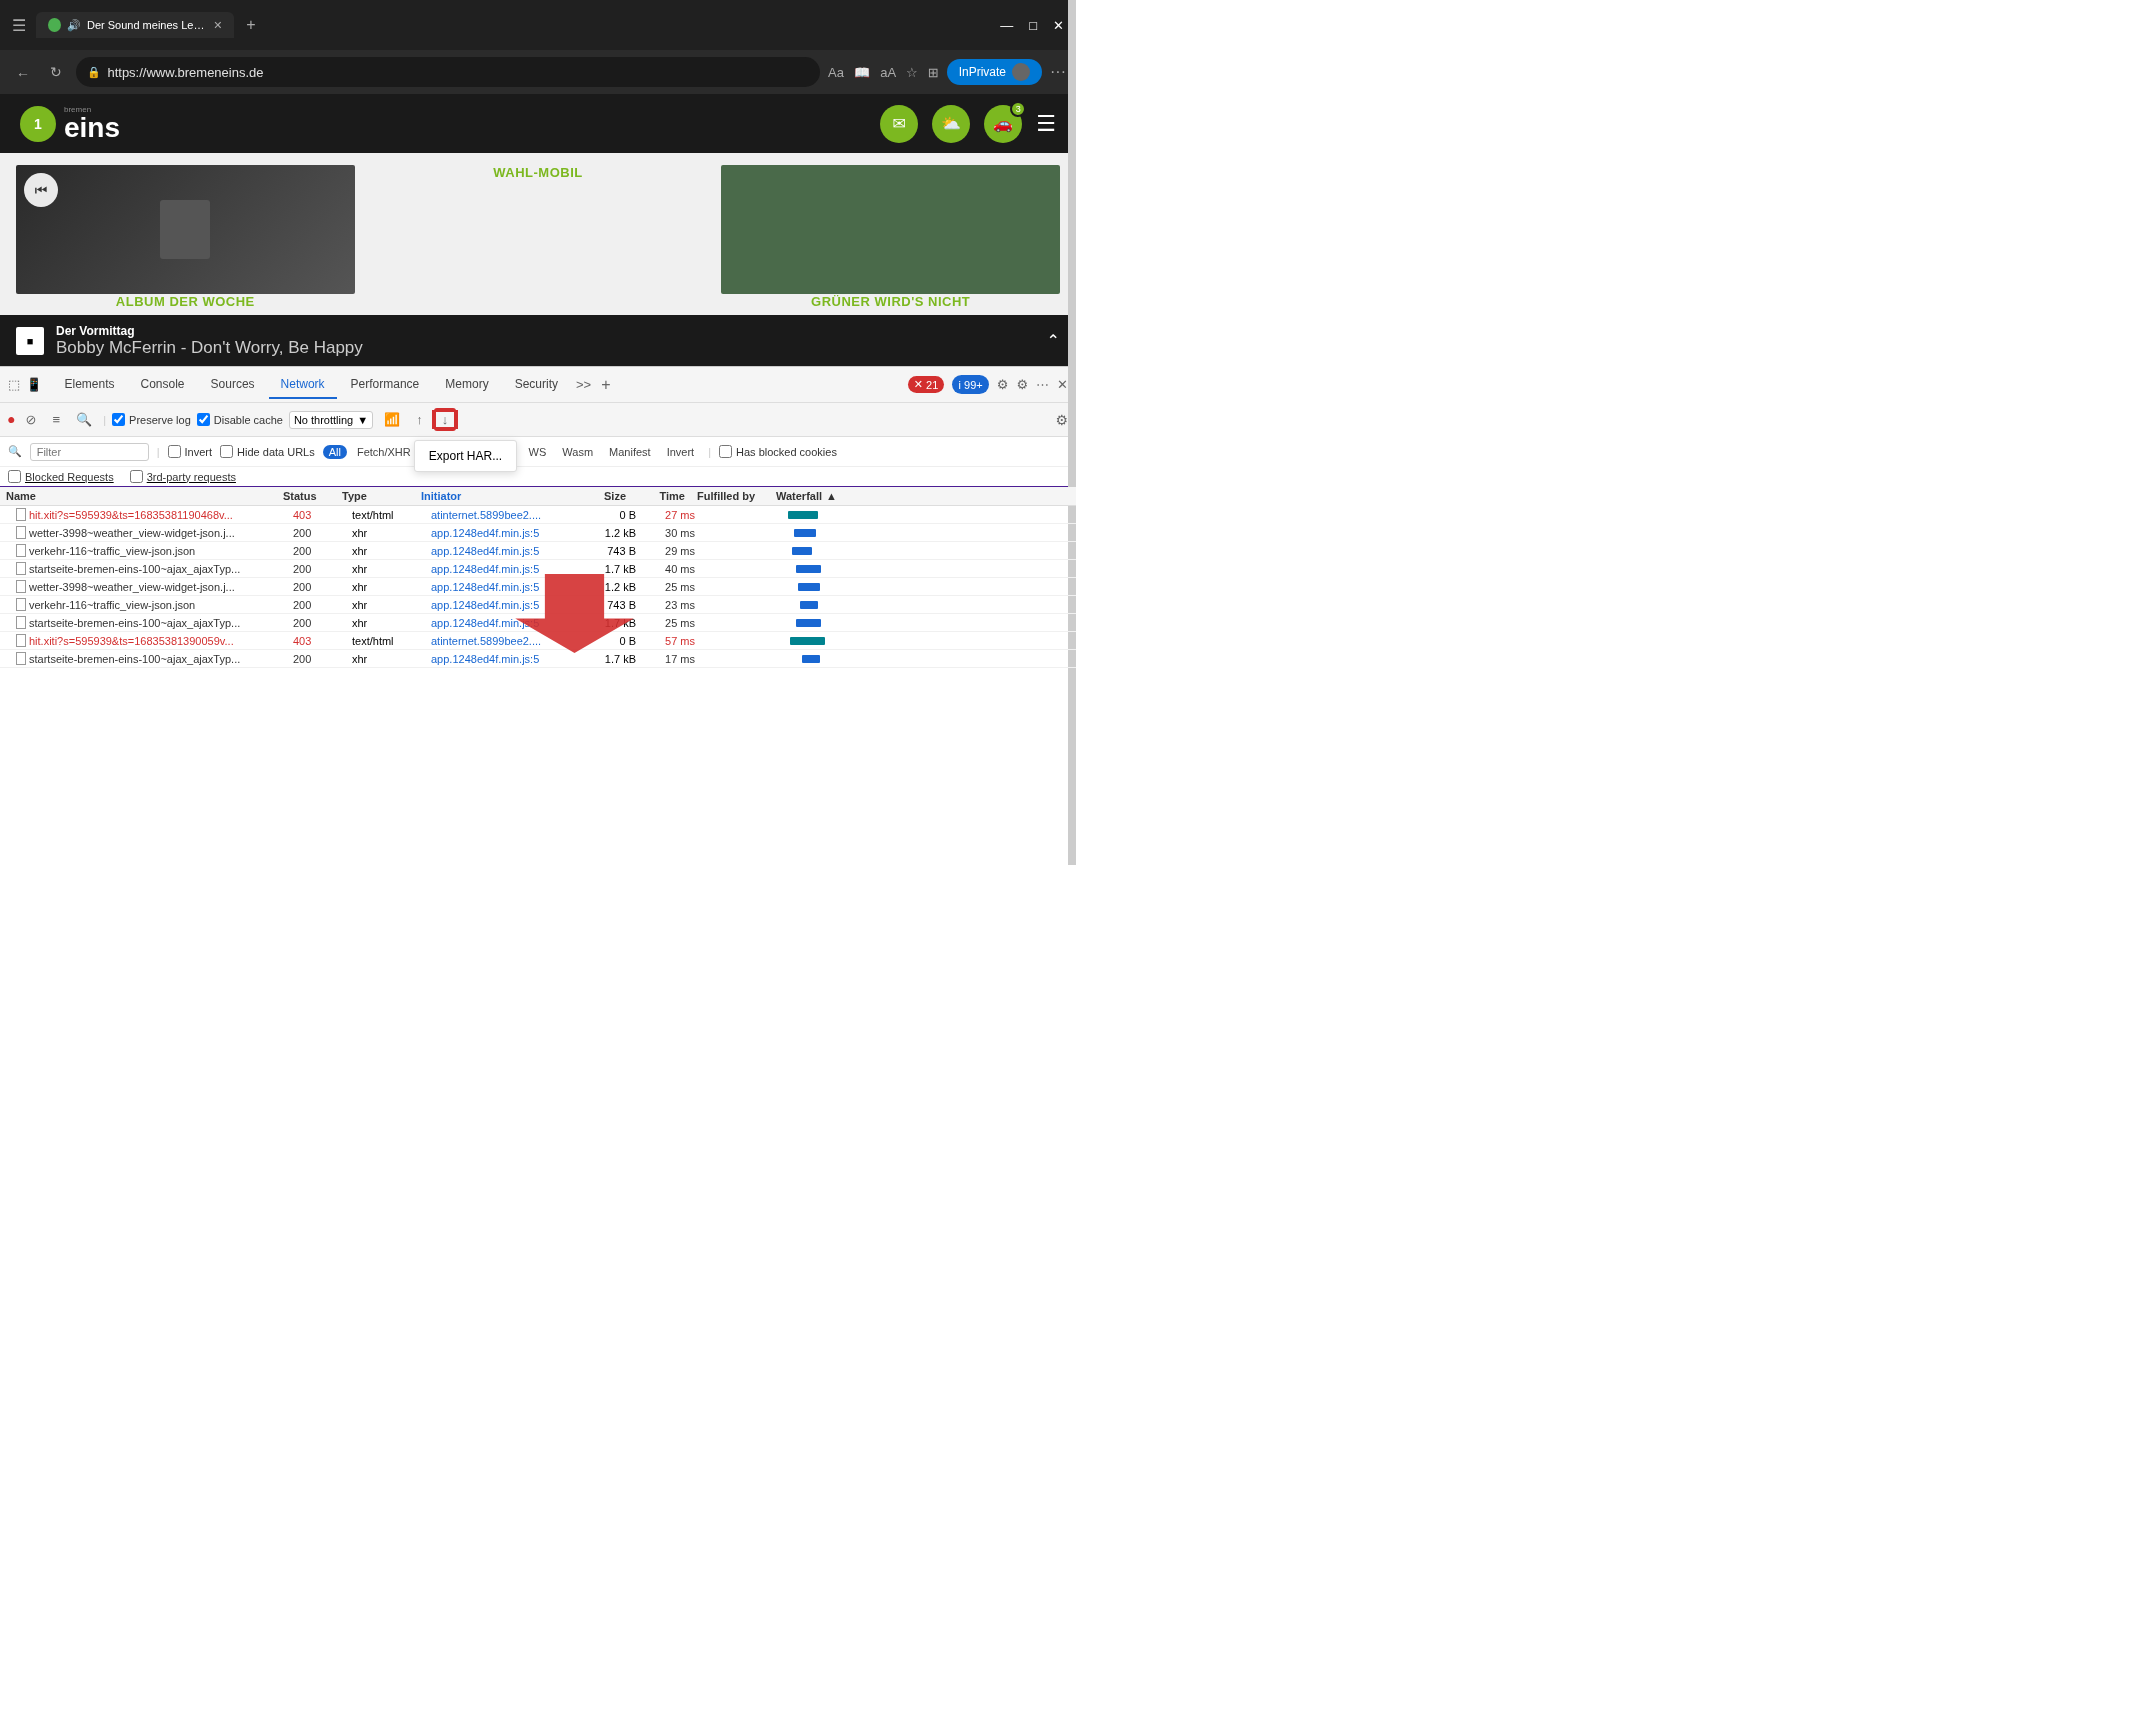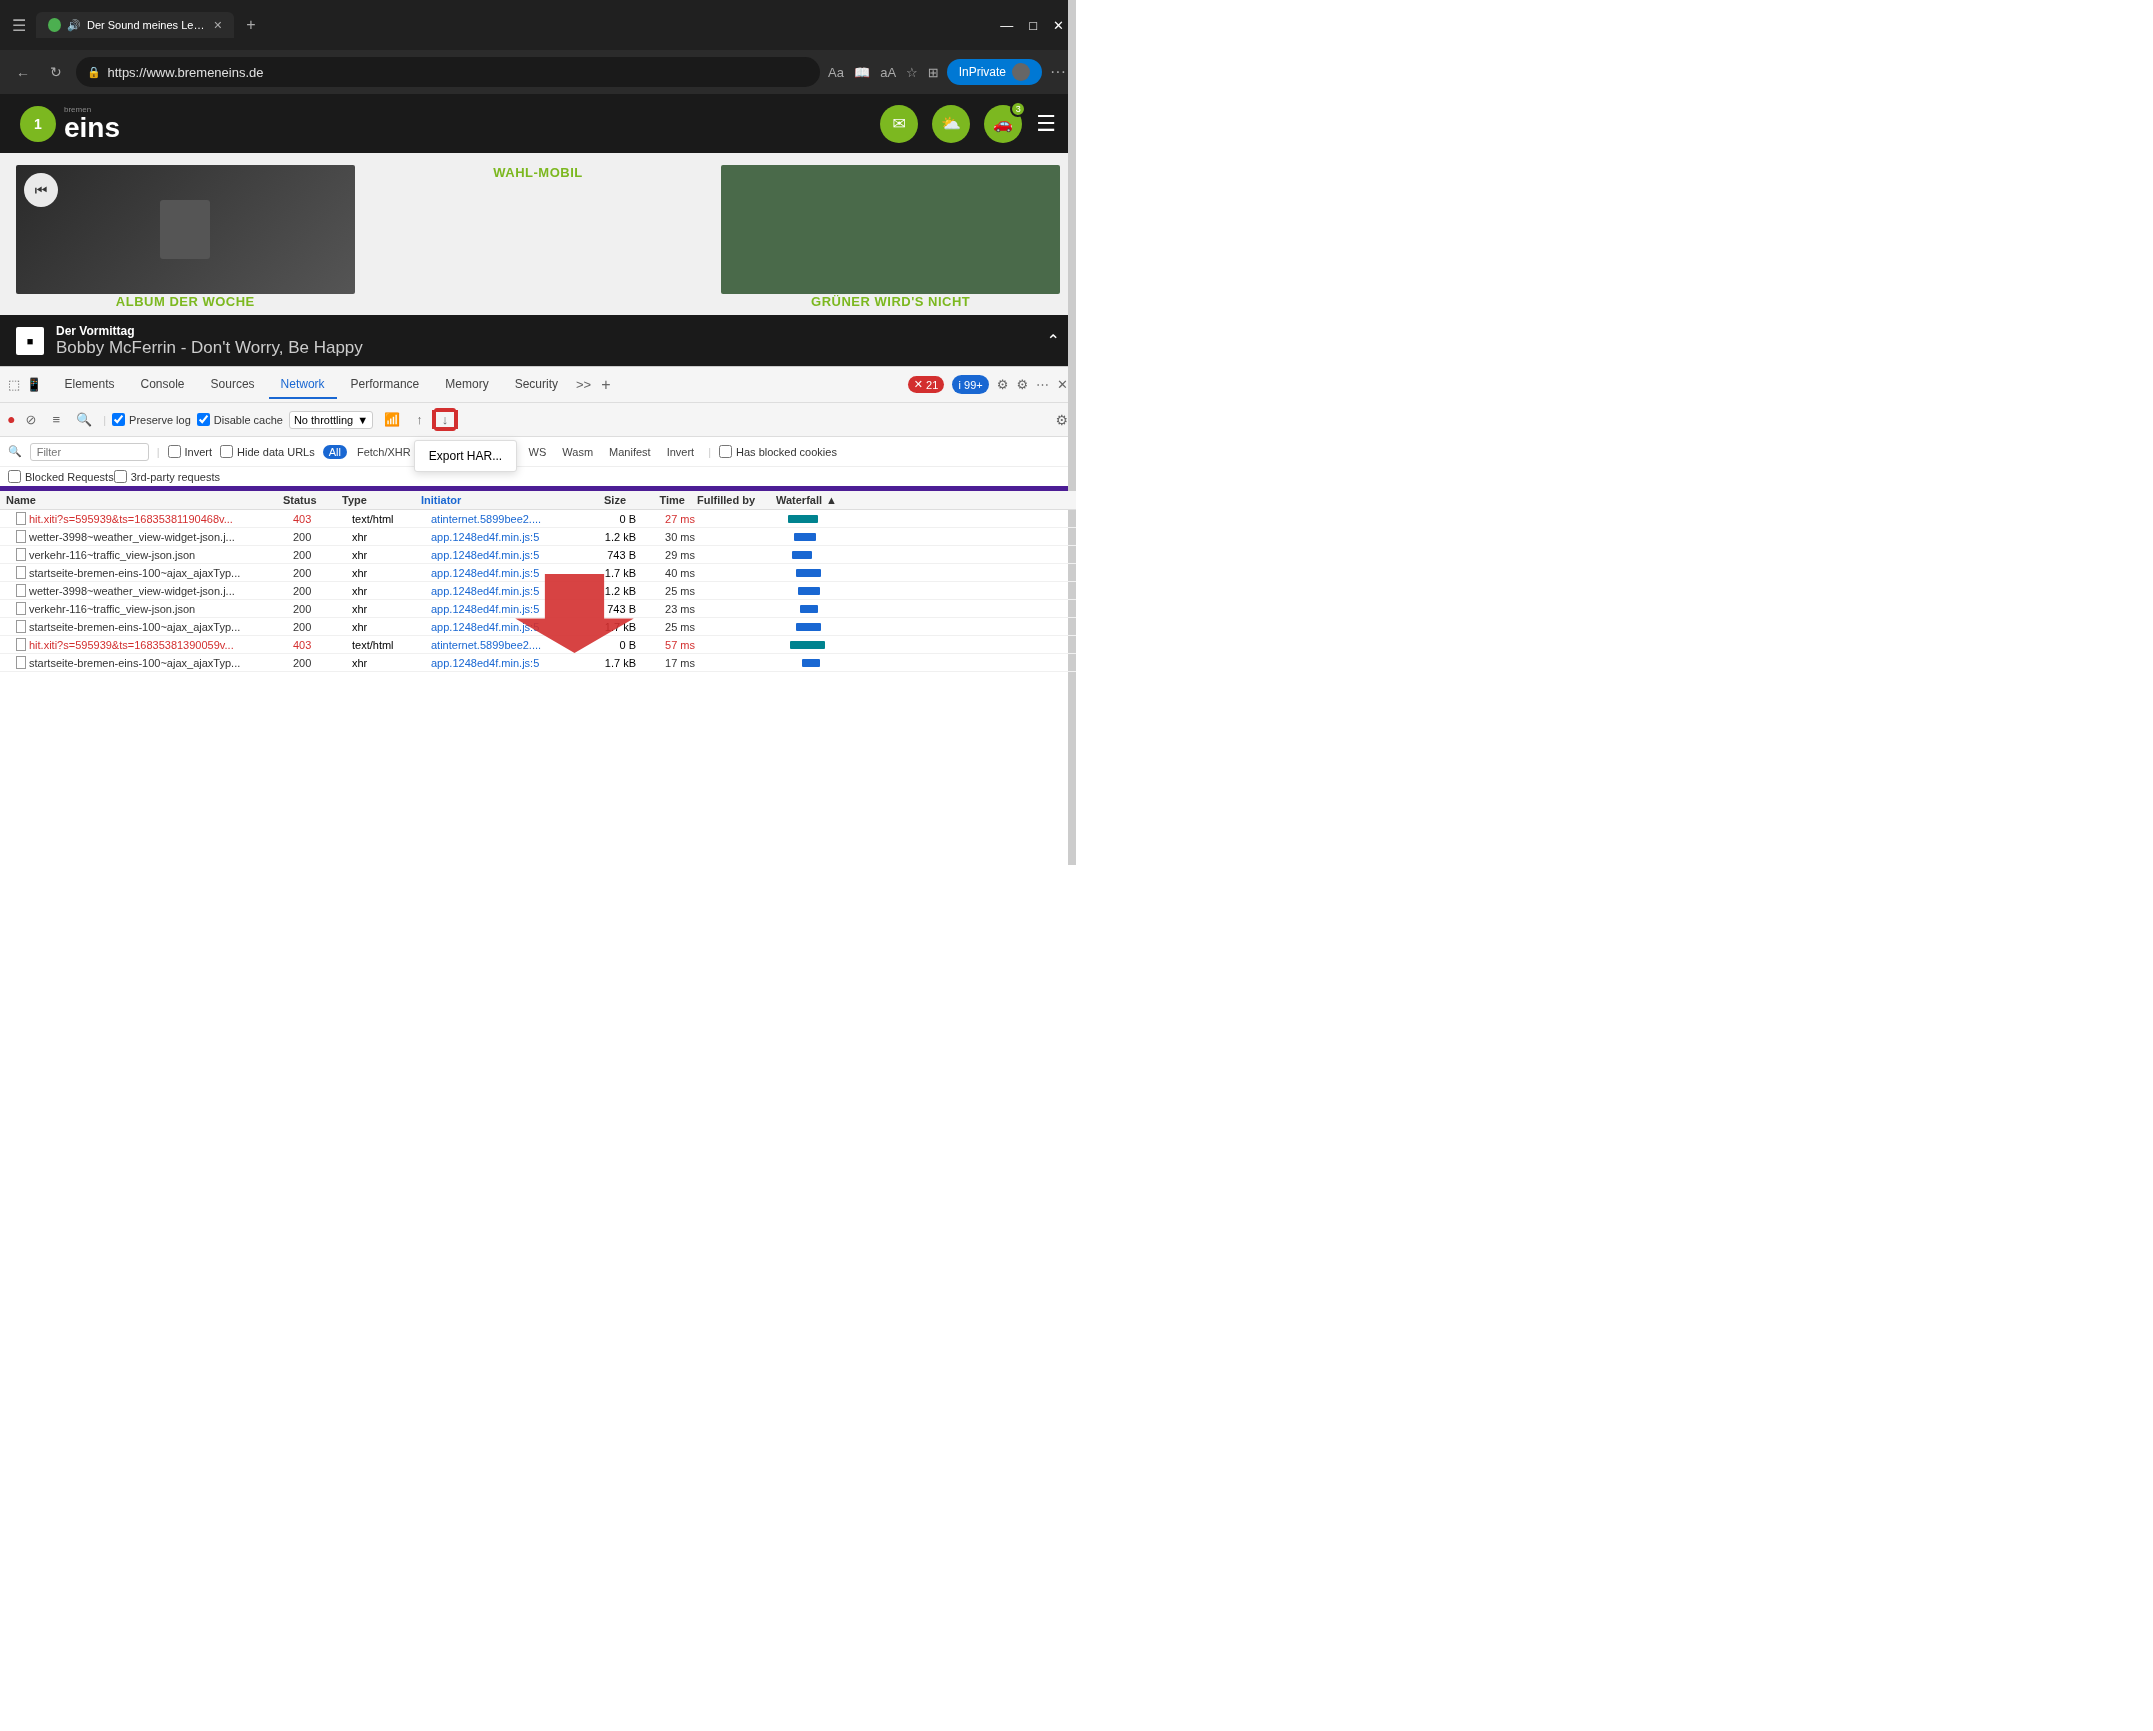--- a/index.html
+++ b/index.html
@@ -286,21 +286,21 @@
         <span class="filter-type">Manifest</span>
         <span class="filter-type">Invert</span>
       </div>
       <span class="divider">|</span>
       <label class="checkbox-label">
         <input type="checkbox" style="">
         <span>Has blocked cookies</span>
       </label>
     </div>
 
-    <div style="padding:3px 8px;border-bottom:5px solid #4c1d95;display:flex;font-size:11px;">
+    <div style="padding:3px 8px;border-bottom:1px solid #4c1d95;display:flex;gap:16px;font-size:11px;text-decoration:underline;">
       <label class="checkbox-label">
         <input type="checkbox" style="">
         <span>Blocked Requests</span>
       </label>
       <label class="checkbox-label">
         <input type="checkbox" style="">
         <span>3rd-party requests</span>
       </label>
     </div>
 

